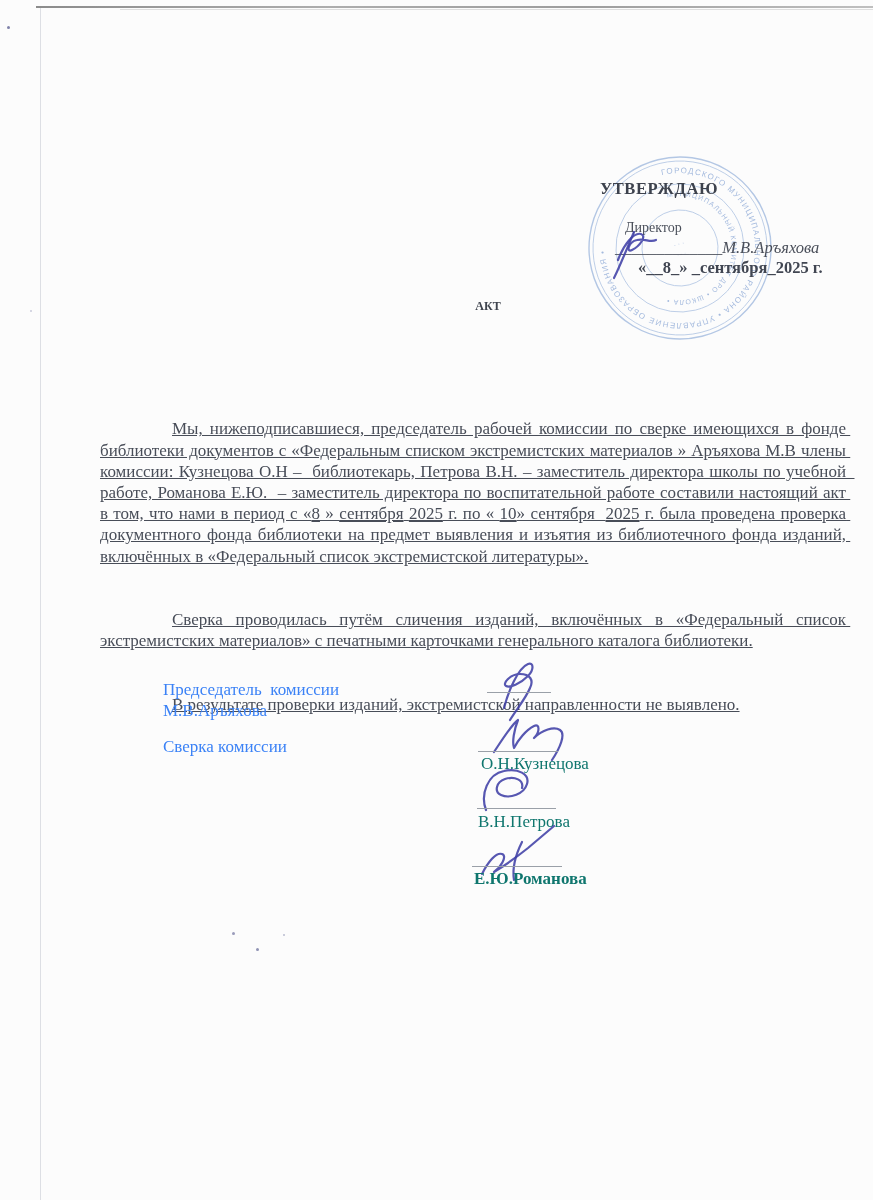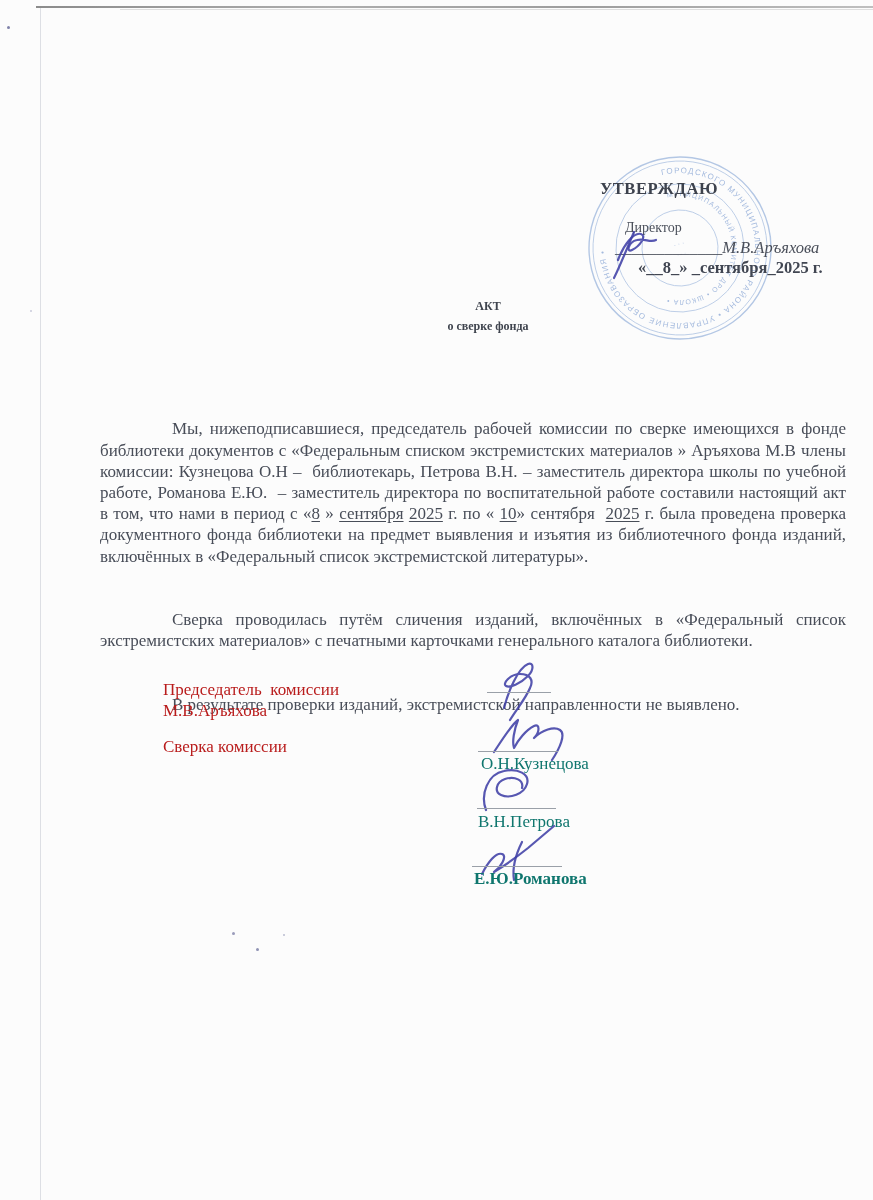--- a/index.html
+++ b/index.html
@@ -30,25 +30,25 @@
   .date-line { position:absolute; left:614px; top:258px; font-size:16.5px; font-weight:600;
     color:#41465 2; color:#414652; white-space:pre;margin-left:24px; }
 
   
   .doc-title { position:absolute; left:110px; top:297px; width:756px; text-align:center;
     font-size:12px; font-weight:bold; line-height:19.5px; color:#3f444e; white-space:pre-wrap; }
 
   
   .body { position:absolute; left:100px; top:376px; width:746px;
     font-size:17px; line-height:21.2px; text-align:justify; color:#484d58; white-space:pre-wrap; }
-  .body p { margin:0; text-indent:72px; }
+  .body p { margin:0; text-indent:72px;text-decoration:underline; }
   .u { text-decoration:underline; text-underline-offset:2px; }
 
   
-  .sig-label { position:absolute; font-size:17px; color:#b91c1c; white-space:pre-wrap; }
+  .sig-label { position:absolute; font-size:17px; color:#3b82f6; white-space:pre-wrap; }
   .sig-name { position:absolute; font-size:17px; color:#0f766e; }
   .sig-line { position:absolute; height:1px; background:#9aa0a8; }
   .ink { position:absolute; pointer-events:none; }
   .ink path { fill:none; stroke:#4040a6; stroke-width:2.2; stroke-linecap:round; stroke-linejoin:round; opacity:.88; }
 </style>
 </head>
 <body>
 
 <div class="page">
 
@@ -83,21 +83,21 @@
   <div class="approve-label">УТВЕРЖДАЮ</div>
   <div class="role">Директор</div>
   <div class="sign-name"><span>_____________</span><span>М.В.Аръяхова</span></div>
   <div class="date-line">«__8_» _сентября_2025 г.</div>
 
   <svg class="ink" style="left:604px; top:224px;" width="64" height="58" viewBox="0 0 64 58">
     <path d="M14 36 C20 20 30 8 37 10 C43 12 36 22 28 26 C22 29 24 18 33 16 C41 14 46 19 52 16"></path>
     <path d="M30 8 C24 22 16 42 10 54"></path>
   </svg>
 
-  <div class="doc-title"><div>АКТ</div><div>о сверке фонда</div></div>
+  <div class="doc-title"><div>АКТ</div></div>
 
   <div class="body">
     <p><span>Мы, нижеподписавшиеся, председатель рабочей комиссии по сверке имеющихся в фонде библиотеки документов с «Федеральным списком экстремистских материалов » Аръяхова М.В члены комиссии: Кузнецова О.Н –  библиотекарь, Петрова В.Н. – заместитель директора школы по учебной  работе, Романова Е.Ю.  – заместитель директора по воспитательной работе составили настоящий акт в том, что нами в период с «</span><span class="u">8</span><span> » </span><span class="u">сентября</span><span> </span><span class="u">2025</span><span> г. по « </span><span class="u">10</span><span>» сентября  </span><span class="u">2025</span><span> г. была проведена проверка документного фонда библиотеки на предмет выявления и изъятия из библиотечного фонда изданий, включённых в «Федеральный список экстремистской литературы».</span></p>
     <p>Сверка проводилась путём сличения изданий, включённых в «Федеральный список экстремистских материалов» с печатными карточками генерального каталога библиотеки.</p>
     <p>В результате проверки изданий, экстремистской направленности не выявлено.</p>
   </div>
 
   <div class="sig-label" style="left:163px; top:680px;">Председатель  комиссии</div>
   <div class="sig-label" style="left:163px; top:701px;">М.В.Аръяхова</div>
   <div class="sig-label" style="left:163px; top:737px;">Сверка комиссии</div>

